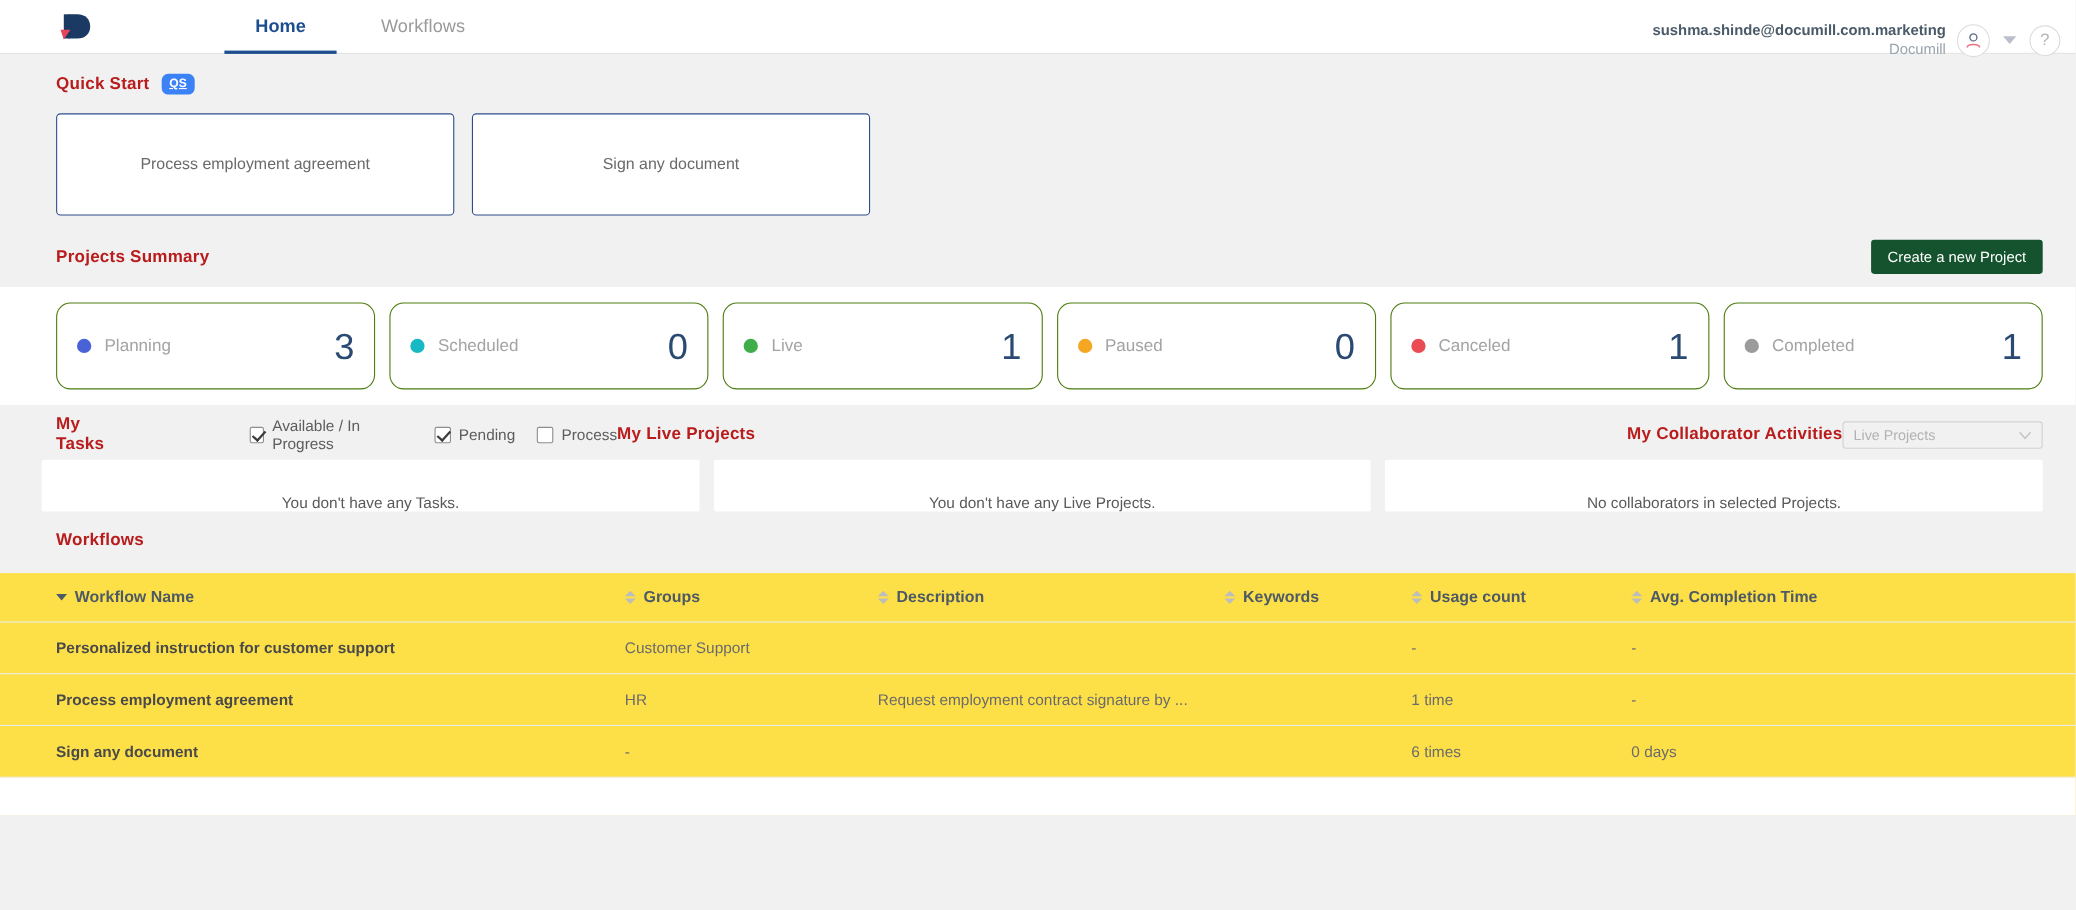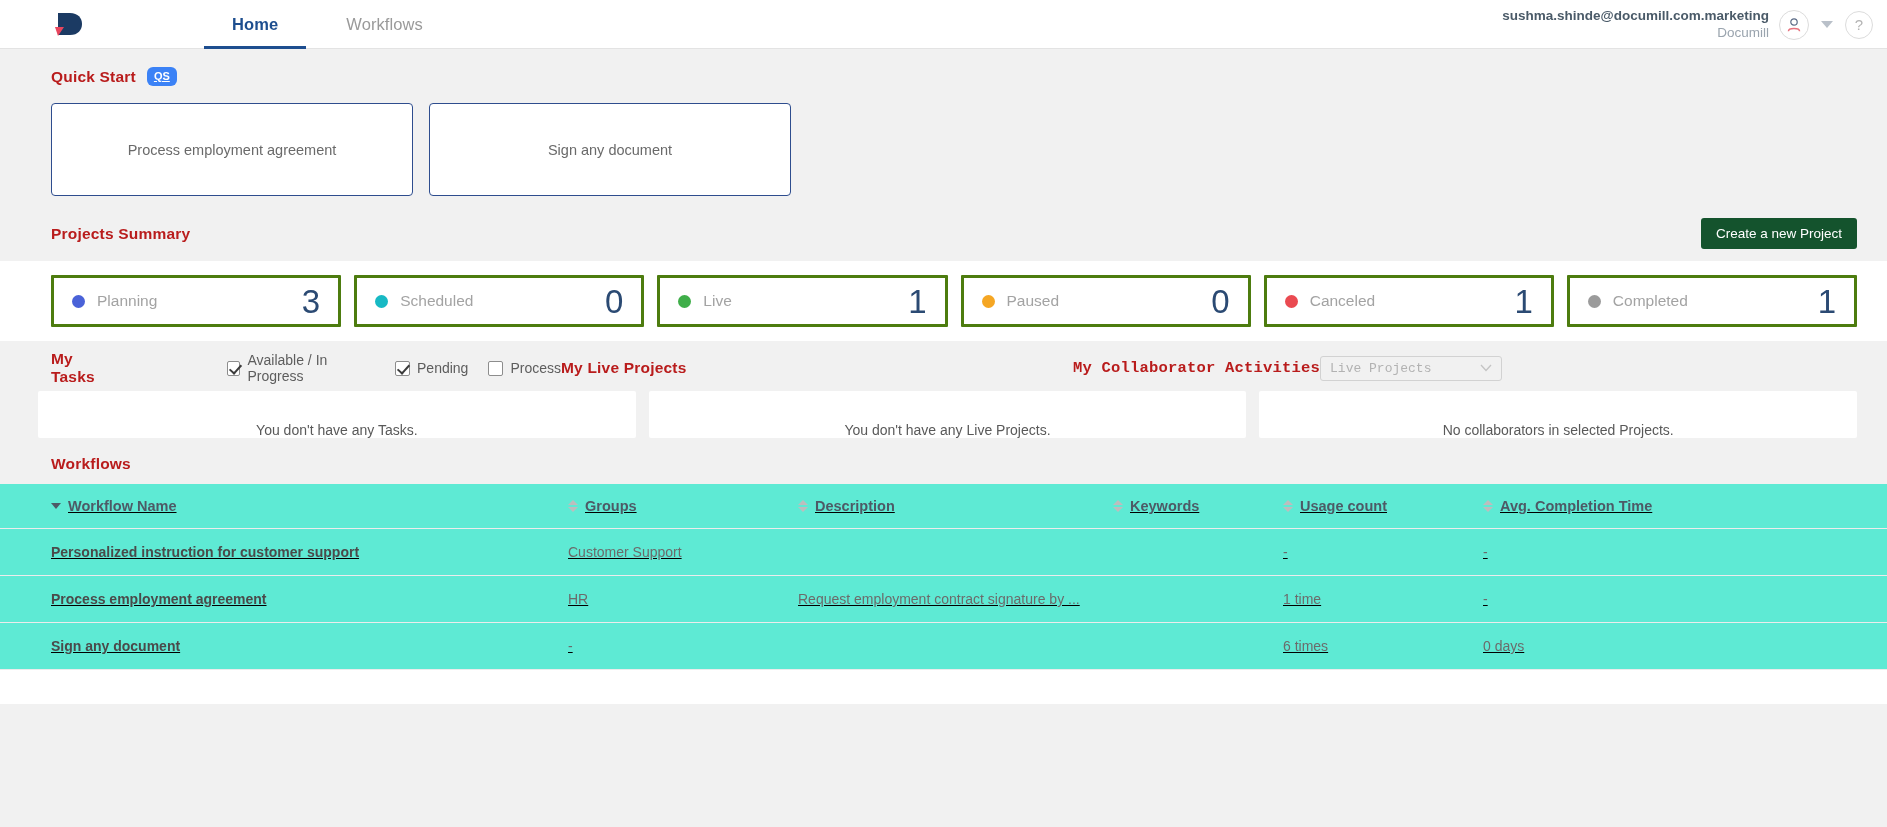--- a/index.html
+++ b/index.html
@@ -23,21 +23,21 @@
     padding: 0 34px; height: 49px; line-height: 49px;
     font-size: 16.5px; color: #9a9a9a; cursor: pointer;
     position: relative; letter-spacing: .1px;
   }
   .nav-item.active { color: #1d4e8f; font-weight: bold; }
   .nav-item.active:after {
     content: ""; position: absolute; left: 6px; right: 6px; bottom: 0;
     height: 3px; background: #1d4e8f;
   }
   .user-block {
-    position: absolute; right: 14px; top: 0; height: 49px;
+    position: absolute; right: 14px; top: 12px; height: 49px;
     display: flex; align-items: center; gap: 10px;
   }
   .user-text { text-align: right; line-height: 1.25; }
   .user-email { font-size: 13.5px; font-weight: bold; color: #4a5a68; }
   .user-org { font-size: 13.5px; color: #9aa4ae; }
   .avatar-btn {
     width: 30px; height: 30px; border-radius: 50%;
     border: 1px solid #dcdcdc; background: #fff;
     display: flex; align-items: center; justify-content: center;
     cursor: pointer;
@@ -83,21 +83,21 @@
   .btn-primary {
     background: #14532d; color: #fff; border: none; border-radius: 3px;
     font-size: 13.5px; padding: 8px 15px; cursor: pointer;
     font-family: "Liberation Sans", sans-serif;
   }
   .ps-strip {
     background: #fff; margin-top: 12px; padding: 14px 0;
     display: flex; gap: 13px; padding-left: 51px; padding-right: 30px;
   }
   .ps-card {
-    flex: 1; height: 52px; border: 3px solid #4d7c0f; border-radius: 1px;
+    flex: 1; height: 79px; border: 1px solid #4d7c0f; border-radius: 13px;
     display: flex; align-items: center; padding: 0 18px;
     cursor: pointer; background: #fff;
   }
   .ps-dot { width: 13px; height: 13px; border-radius: 50%; flex: none; }
   .ps-name { font-size: 15.5px; color: #a3a3a3; margin-left: 12px; flex: 1; }
   .ps-count { font-size: 33px; color: #2b4a73; font-weight: 300; line-height: 1; }
 
   
   .panels-head {
     display: flex; align-items: center;
@@ -110,39 +110,39 @@
     width: 15px; height: 15px; border: 1px solid #8d8d8d;
     background: #fff; border-radius: 2px; position: relative;
   }
   .chk-box.on:after {
     content: ""; position: absolute; left: 4px; top: 0px;
     width: 5px; height: 10px; border: solid #3b3b3b;
     border-width: 0 2px 2px 0; transform: rotate(42deg);
   }
   .chk-label { font-size: 14px; color: #5d5d5d; }
   .ph-live { width: 512px; }
-  .ph-collab { flex: 1; display: flex; align-items: center; justify-content: flex-start; font-family: Liberation Mono, monospace; }
+  .ph-collab { flex: 1; display: flex; align-items: center; justify-content: flex-end; }
   .sel {
     width: 182px; height: 25px; border: 1px solid #d2d2d2; background: #f1f1f1;
     border-radius: 3px; display: flex; align-items: center;
     justify-content: space-between; padding: 0 9px;
     font-size: 13px; color: #b2b2b2; cursor: pointer;
   }
   .panels {
     display: flex; gap: 13px; margin: 10px 30px 0 38px;
   }
   .panel {
     flex: 1; height: 47px; background: #fff;
     display: flex; align-items: flex-end; justify-content: center;
     font-size: 14px; color: #595959; border-radius: 2px;
   }
 
   
   .wf-head { margin: 17px 0 0 51px; }
-  .wf-table { background: #5eead4; margin-top: 11px; text-decoration: underline; }
+  .wf-table { background: #fde047; margin-top: 21px; }
   .wf-row { display: flex; align-items: center; }
   .wf-header { height: 45px; border-bottom: 1px solid #ececec; }
   .wf-body-row { height: 47px; border-bottom: 1px solid #ececec; }
   .c-name { width: 568px; padding-left: 51px; }
   .c-groups { width: 230px; }
   .c-desc { width: 315px; }
   .c-keys { width: 170px; }
   .c-usage { width: 200px; }
   .c-time { flex: 1; }
   .th {

